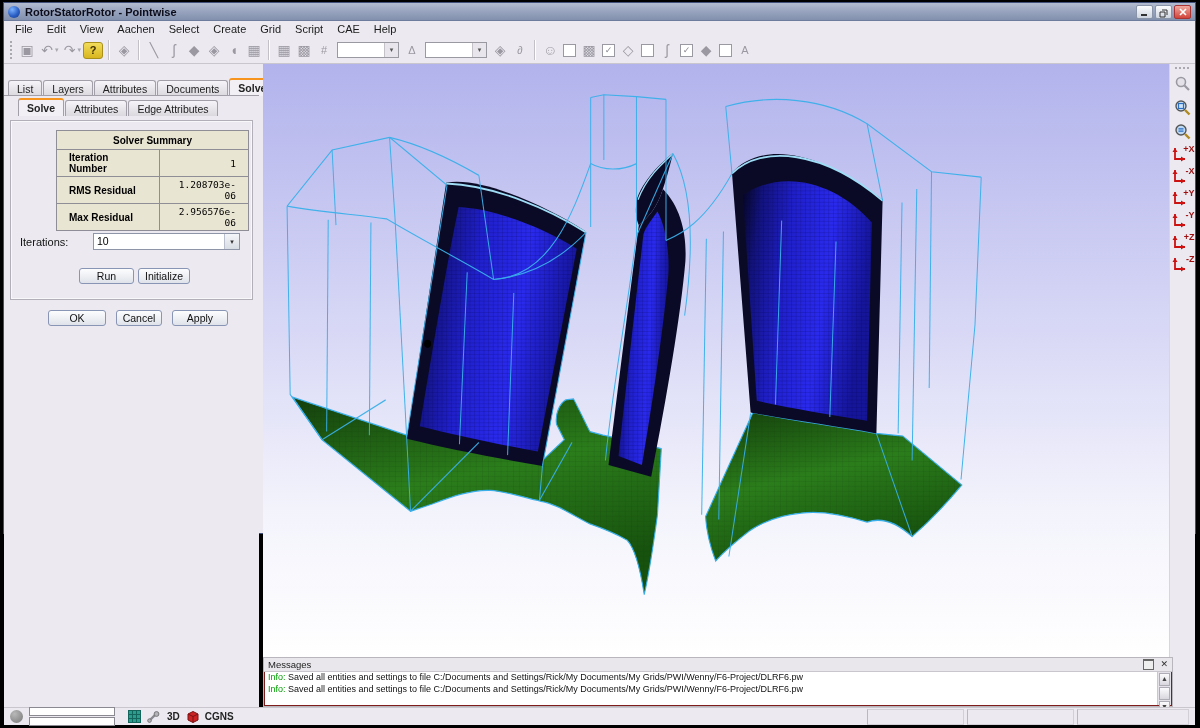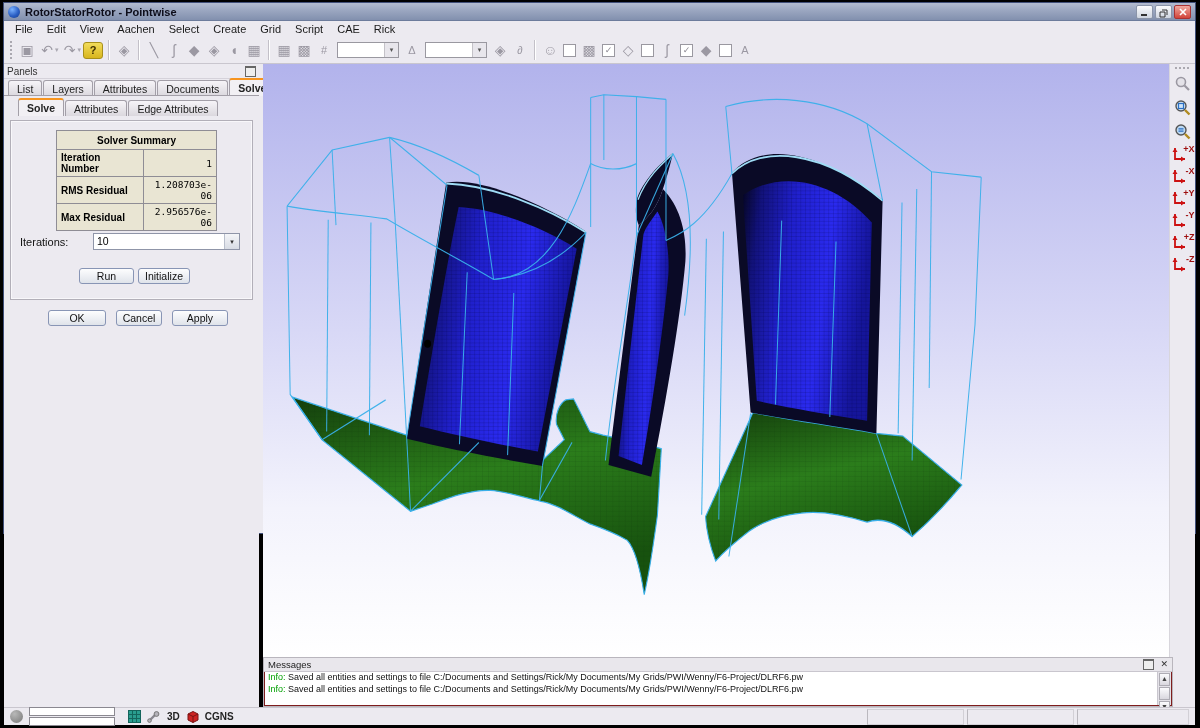--- a/index.html
+++ b/index.html
@@ -51,21 +51,21 @@
   .tabrow{position:absolute;left:4px;top:16px;display:flex;}
   .tab{height:15px;padding:0 8px;font-size:10.5px;color:#222;border:1px solid #a39fa8;border-bottom:none;
      border-radius:3px 3px 0 0;background:linear-gradient(180deg,#f6f4f8,#dbd8de);margin-right:1px;
      display:flex;align-items:center;}
   .tab.active{background:#f2f0f4;border-top:2px solid #f7941e;height:16px;margin-top:-2px;font-weight:bold;}
   .tabline{position:absolute;left:0;top:31px;width:255px;height:1px;background:#a39fa8;}
   .subtabrow{position:absolute;left:14px;top:36px;display:flex;}
   .grpbox{position:absolute;left:6px;top:56px;width:241px;height:178px;border:1px solid #b2afb8;
      box-shadow:inset 0 0 0 1px #f8f7fa;}
   table.solver{position:absolute;left:52px;top:66px;border-collapse:collapse;font-size:10px;}
-  table.solver td{border:1px solid #8f8d95;background:#e9e5d3;padding:2px 4px;height:14px;}
+  table.solver td{border:1px solid #8f8d95;background:#e9e5d3;padding:2px 12px;height:14px;}
   td.shdr{font-weight:bold;text-align:center;width:142px;}
   td.slbl{font-weight:bold;width:78px;}
   td.sval{font-family:"DejaVu Sans Mono",monospace;font-size:9.5px;text-align:right;width:64px;}
   .iterlbl{position:absolute;left:16px;top:172px;font-size:11px;color:#111;}
   .itercombo{position:absolute;left:89px;top:169px;width:147px;height:17px;background:#fff;
      border:1px solid #8f95a8;display:flex;box-sizing:border-box;}
   .itercombo .cv{flex:1;font-size:10.5px;padding:1px 3px;}
   .itercombo .cbtn{width:14px;border-left:1px solid #b9bfcc;background:linear-gradient(180deg,#f4f5f8,#d8dce4);
      font-size:7px;color:#333;display:flex;align-items:center;justify-content:center;}
   .pbtn{position:absolute;height:16px;border:1px solid #8895b5;border-radius:3px;
@@ -140,21 +140,21 @@
   <div class="menubar">
     <span class="menu-item">File</span>
     <span class="menu-item">Edit</span>
     <span class="menu-item">View</span>
     <span class="menu-item">Aachen</span>
     <span class="menu-item">Select</span>
     <span class="menu-item">Create</span>
     <span class="menu-item">Grid</span>
     <span class="menu-item">Script</span>
     <span class="menu-item">CAE</span>
-    <span class="menu-item">Rick</span>
+    <span class="menu-item">Help</span>
   </div>
 
   <div class="toolbar">
     <div class="grip"></div>
     <span class="tico">▣</span>
     <span class="tico">↶</span>
     <span class="ddarrow">▾</span>
     <span class="tico">↷</span>
     <span class="ddarrow">▾</span>
     <span class="tico help">?</span>
@@ -190,25 +190,20 @@
     <span class="tico">◇</span>
     <span class="tchk"></span>
     <span class="tico">ʃ</span>
     <span class="tchk">✓</span>
     <span class="tico">◆</span>
     <span class="tchk"></span>
     <span class="tico small">A</span>
   </div>
 
   <div class="lpanel">
-    <div class="dockhdr">
-      <span>Panels</span>
-      <span class="sp"></span>
-      <span class="float-ico"></span>
-    </div>
     <div class="tabrow">
       <div class="tab">List</div>
       <div class="tab">Layers</div>
       <div class="tab">Attributes</div>
       <div class="tab">Documents</div>
       <div class="tab active">Solve</div>
     </div>
     <div class="tabline"></div>
     <div class="subtabrow">
       <div class="tab active">Solve</div>

